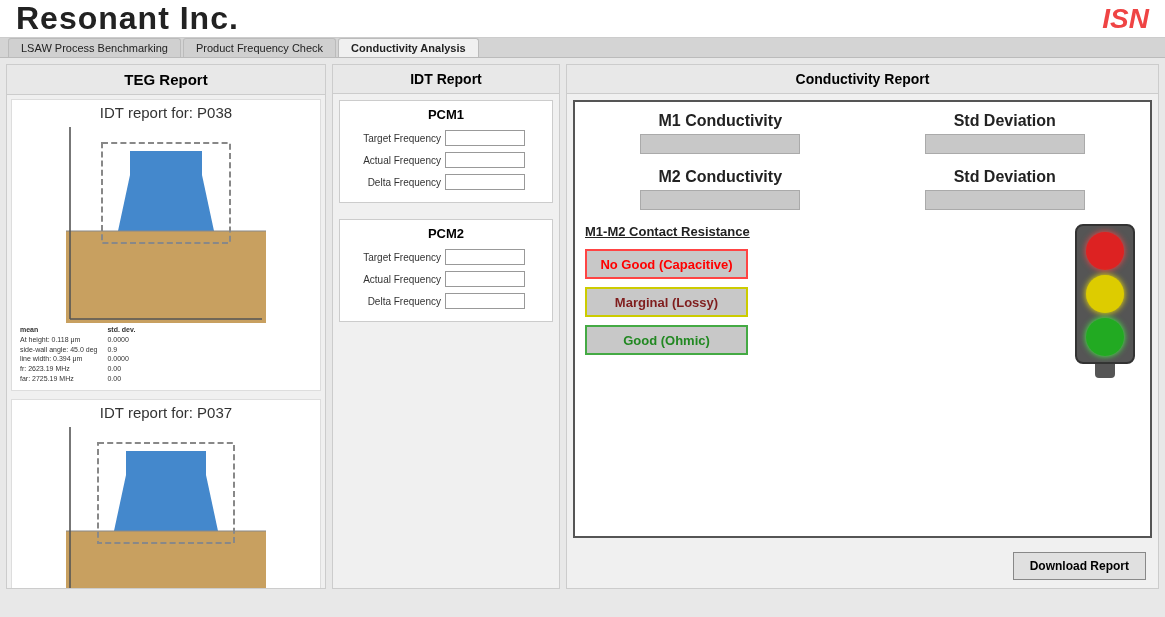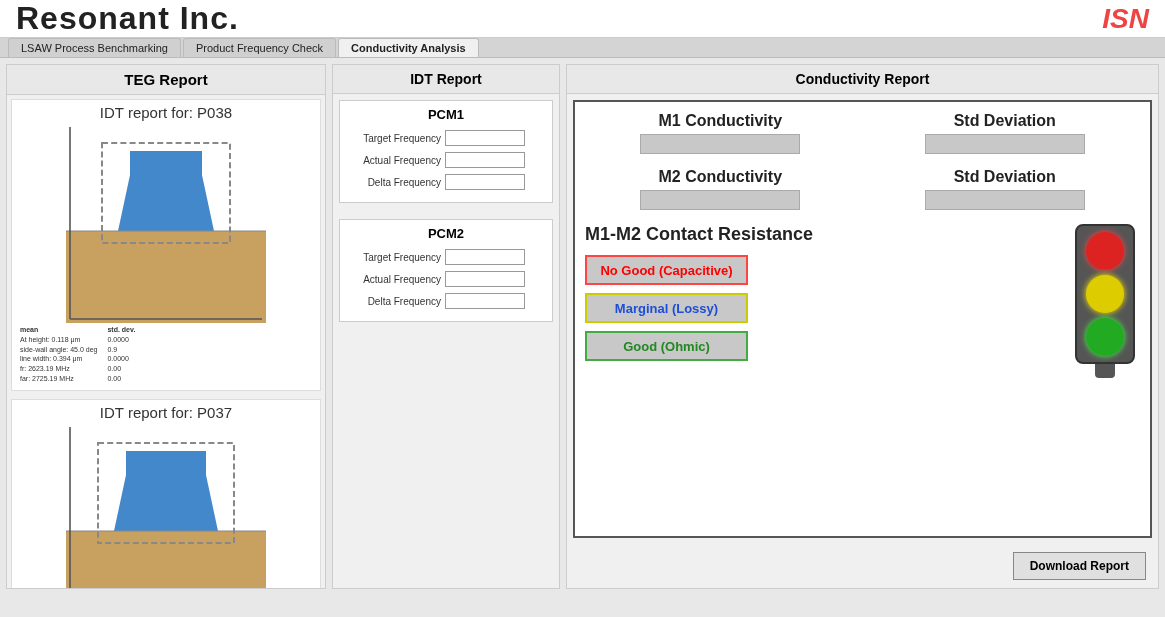--- a/index.html
+++ b/index.html
@@ -182,43 +182,44 @@
     }
 
     .contact-section {
       display: flex;
       gap: 20px;
     }
     .contact-left {
       flex: 1;
     }
     .contact-title {
-      font-size: 18px;
+      font-size: 13px;
       font-weight: bold;
       margin-bottom: 10px;
       color: #222;
+      text-decoration: underline;
     }
     .status-btn {
       width: 163px;
       height: 30px;
       margin-bottom: 8px;
       font-size: 13px;
       font-weight: bold;
       border: 2px solid #888;
       background: #c8c8c8;
       cursor: pointer;
       display: flex;
       align-items: center;
       justify-content: center;
     }
     .status-btn.red-active { border-color: #ff4444; }
     .status-btn.yellow-active { border-color: #cccc00; }
     .status-btn.green-active { border-color: #44aa44; }
     .status-btn-red { color: red; }
-    .status-btn-yellow { color: #1d4ed8; }
+    .status-btn-yellow { color: #7f1d1d; }
     .status-btn-green { color: #228822; }
 
     
     .traffic-light {
       width: 70px;
       display: flex;
       flex-direction: column;
       align-items: center;
     }
     .tl-body {

